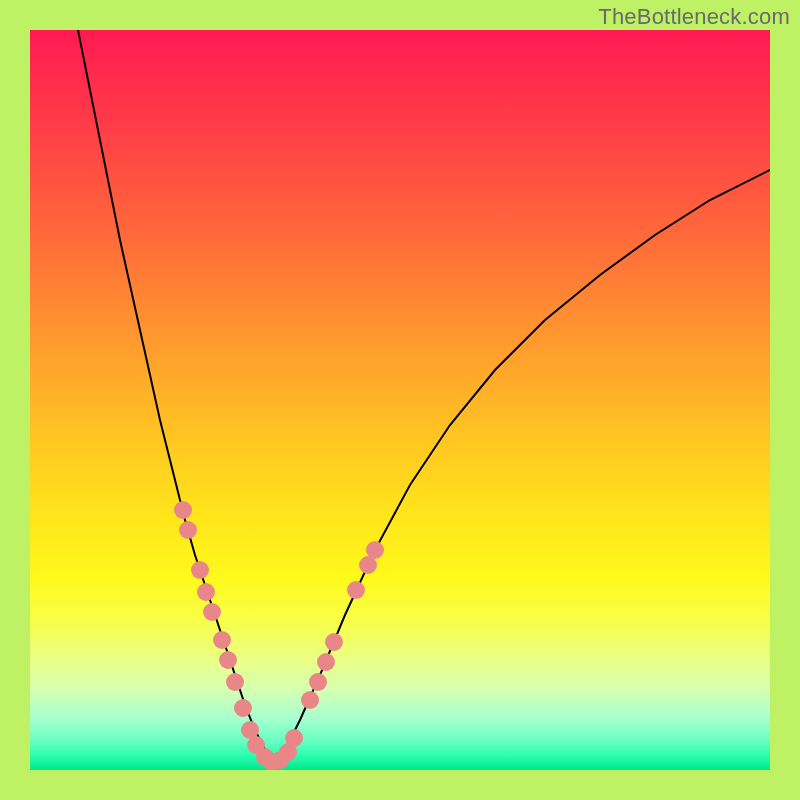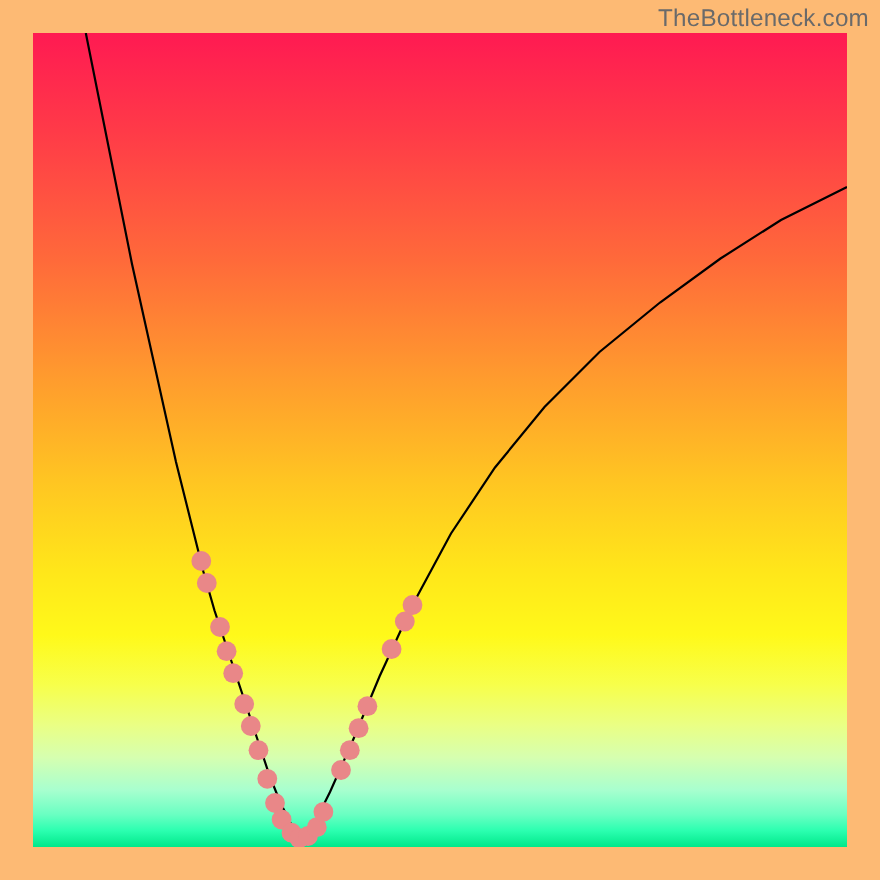--- a/index.html
+++ b/index.html
@@ -10,21 +10,21 @@
     overflow: hidden;
     background: #000;
     font-family: Arial, Helvetica, sans-serif;
   }
   .frame {
     position: absolute;
     left: 0;
     top: 0;
     width: 800px;
     height: 800px;
-    background: #fdba74;
+    background: #bef264;
   }
   .plot {
     position: absolute;
     left: 30px;
     top: 30px;
     width: 740px;
     height: 740px;
     background: linear-gradient(to bottom,
       #ff1a52 0%,
       #ff3a48 12%,

